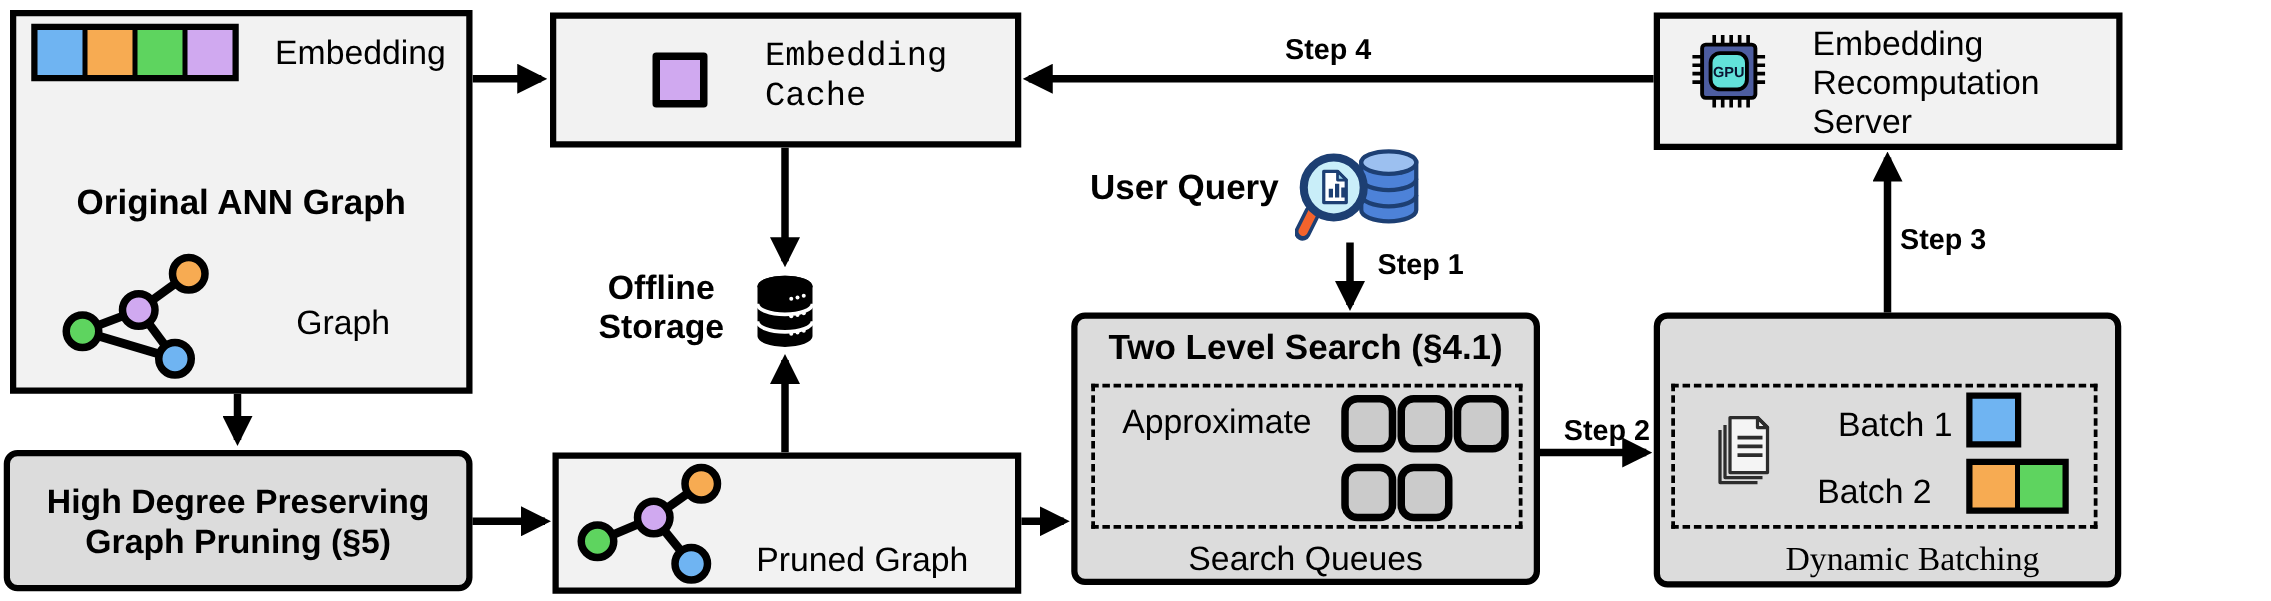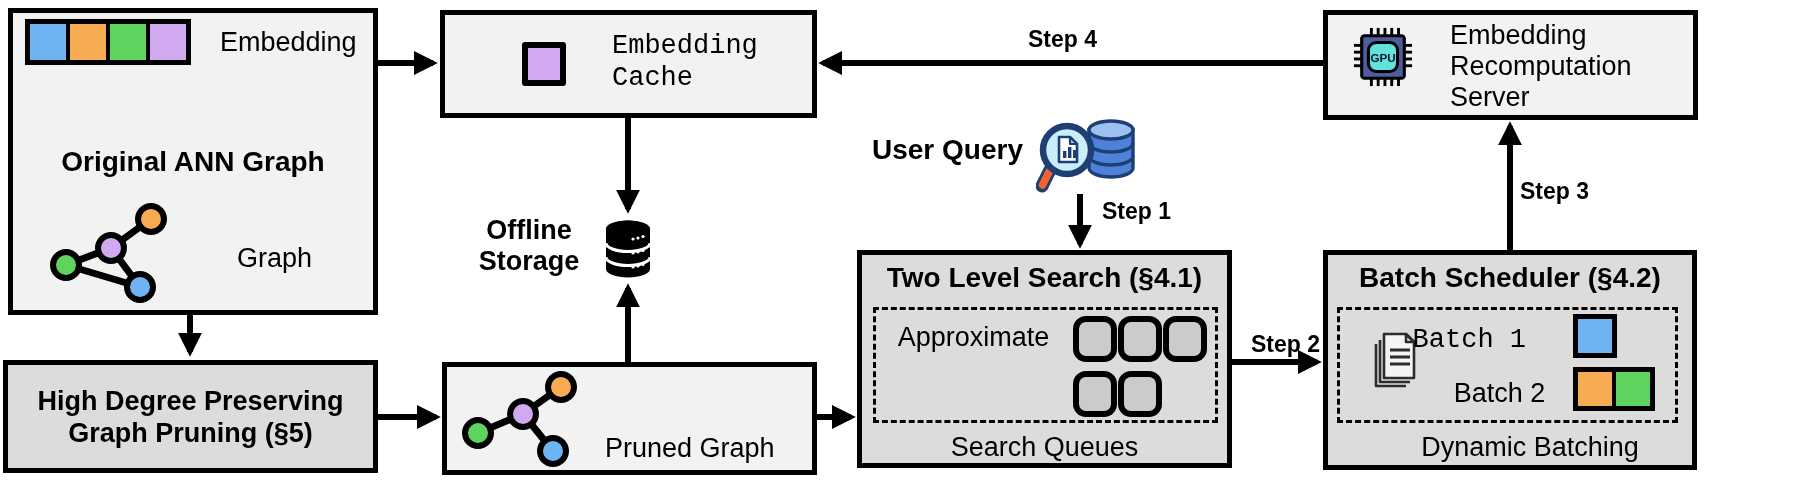--- a/index.html
+++ b/index.html
@@ -1,21 +1,21 @@
 <!DOCTYPE html>
 <html><head>
 <meta charset="utf-8">
 <style>
   html,body{margin:0;padding:0;background:#fff;}
   #canvas{
     position:relative;width:1817px;height:481px;background:#ffffff;
     font-family:"Liberation Sans","DejaVu Sans",sans-serif;color:#000;overflow:hidden;
   }
   .box{position:absolute;background:#f2f2f2;border:5px solid #000;box-sizing:border-box;}
-  .box.dark{background:#dcdcdc;}
+  .box.dark{background:#dcdcdc;border-radius:11px;}
   .lbl{position:absolute;font-size:27px;line-height:31px;color:#000;}
   .bold{font-weight:bold;}
   .center{text-align:center;}
   .right{text-align:right;}
   .step{position:absolute;font-size:23px;font-weight:bold;color:#000;}
   .arrows{position:absolute;left:0;top:0;pointer-events:none;}
   .chipwrap{position:absolute;display:flex;background:#000;padding:5px;gap:4px;}
   .chip{width:36px;height:36px;}
   .chip.sm{width:34px;height:34px;}
   .dashedbox{position:absolute;border:3px dashed #000;box-sizing:border-box;}
@@ -149,45 +149,44 @@
     <div class="qsq"></div>
   </div>
   <div class="qrow" style="left:1073px;top:371px;">
     <div class="qsq"></div>
     <div class="qsq"></div>
   </div>
   <div class="lbl center" style="left:857px;top:432px;width:375px;">Search Queues</div>
   <div class="step" style="left:1239px;top:331px;margin-left:12px;">Step 2</div>
 
   <div class="box dark" style="left:1323px;top:250px;width:374px;height:220px;"></div>
-  <div class="lbl bold center" style="left:1323px;top:262px;width:374px;font-size:28px;">Batch Scheduler (§4.2)</div>
   <div class="dashedbox" style="left:1337px;top:307px;width:341px;height:116px;"></div>
   <svg style="position:absolute;left:1370px;top:330px;" width="50" height="60" viewBox="0 0 50 60">
     <g fill="none" stroke="#2c2c2c" stroke-width="2.6" stroke-linejoin="round">
       <path d="M6,14 v42 h30"></path>
       <path d="M10,10 v42 h30"></path>
       <path d="M14,4 h22 l8,8 v36 h-30 z" fill="#f4f4f4"></path>
       <path d="M36,4 l8,8 h-8 z"></path>
     </g>
     <g stroke="#2c2c2c" stroke-width="3">
       <line x1="20" y1="20" x2="40" y2="20"></line>
       <line x1="20" y1="27" x2="40" y2="27"></line>
       <line x1="20" y1="34" x2="40" y2="34"></line>
     </g>
   </svg>
-  <div class="lbl right" style="left:1401px;top:325px;width:125px;font-family:Liberation Mono, monospace;">Batch 1</div>
+  <div class="lbl right" style="left:1437px;top:325px;width:125px;">Batch 1</div>
   <div class="chipwrap" style="left:1573px;top:314px;">
     <div class="chip sm" style="background-color: rgb(111, 180, 242);"></div>
   </div>
   <div class="lbl right" style="left:1437px;top:378px;width:125px;text-align:center;">Batch 2</div>
   <div class="chipwrap" style="left:1573px;top:367px;">
     <div class="chip sm" style="background-color: rgb(247, 171, 82);"></div>
     <div class="chip sm" style="background-color: rgb(94, 212, 95);"></div>
   </div>
-  <div class="lbl center" style="left:1323px;top:432px;width:414px;">Dynamic Batching</div>
+  <div class="lbl center" style="left:1323px;top:432px;width:414px;font-family:Liberation Serif, serif;">Dynamic Batching</div>
   <div class="step" style="left:1520px;top:160px;margin-top:18px;">Step 3</div>
 
   <div class="box" style="left:1323px;top:10px;width:375px;height:110px;"></div>
   <svg style="position:absolute;left:1352px;top:26px;" width="62" height="62" viewBox="0 0 64 64">
     <g stroke="#000" stroke-width="3">
       <line x1="20" y1="2" x2="20" y2="10"></line>
         <line x1="27" y1="2" x2="27" y2="10"></line>
         <line x1="34" y1="2" x2="34" y2="10"></line>
         <line x1="41" y1="2" x2="41" y2="10"></line>
         <line x1="48" y1="2" x2="48" y2="10"></line>

